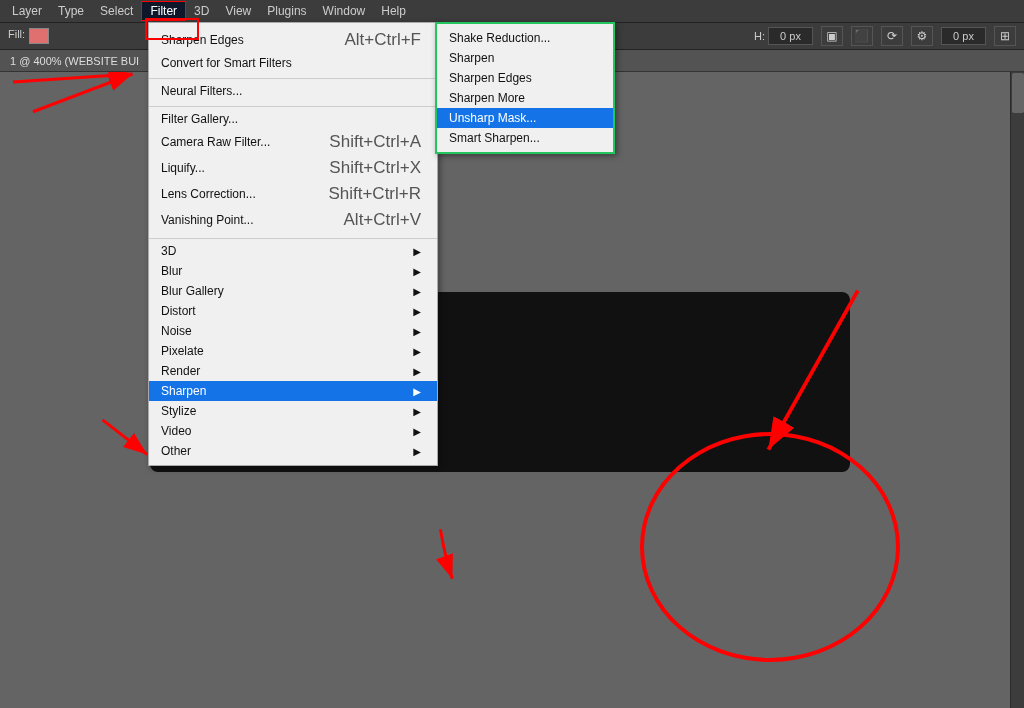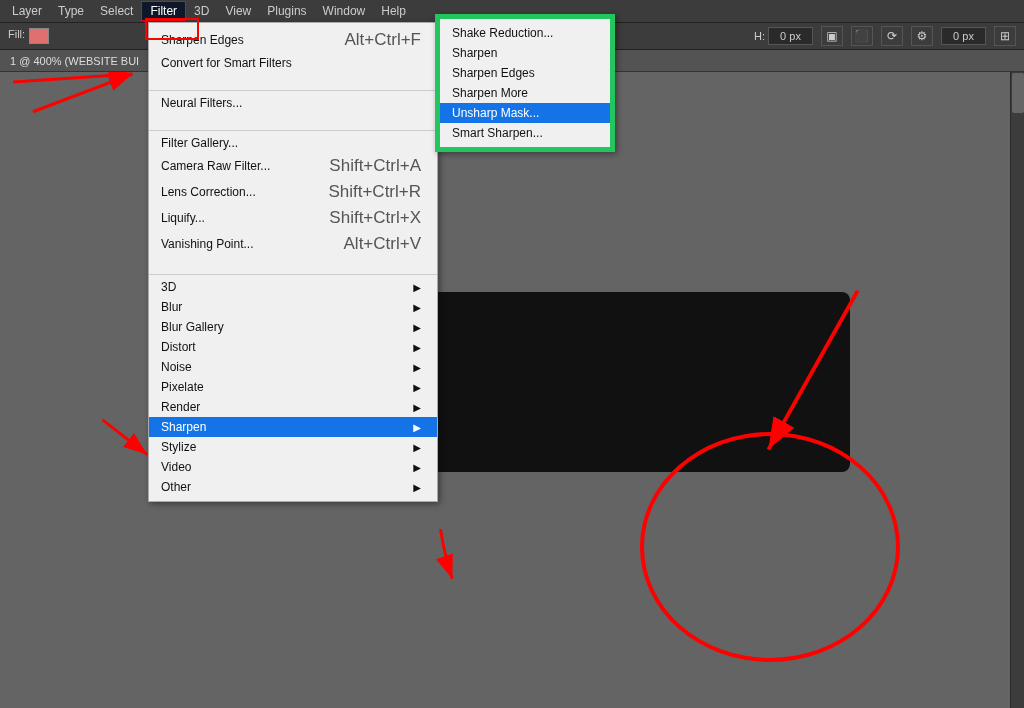--- a/index.html
+++ b/index.html
@@ -187,32 +187,32 @@
       align-items: center;
       justify-content: space-between;
       padding: 3px 16px 3px 12px;
       color: #111;
       font-size: 12px;
       cursor: pointer;
       white-space: nowrap;
       position: relative;
     }
     .dropdown-item.highlighted { background: #1473e6; color: #fff; }
-    .dropdown-item.separator-after { border-bottom: 1px solid #ccc; margin-bottom: 2px; padding-bottom: 20px; }
+    .dropdown-item.separator-after { border-bottom: 1px solid #ccc; margin-bottom: 2px; padding-bottom: 8px; }
 
     .shortcut { color: #555; font-size: 17px; }
     .arrow-right { font-size: 10px; }
 
     
     .dropdown-sharpen {
       position: absolute;
-      top: 14px;
+      top: 22px;
       left: 435px;
       background: #f0f0f0;
-      border: 5px solid #22c55e;
+      border: 2px solid #22c55e;
       box-shadow: 2px 2px 6px rgba(0,0,0,0.4);
       z-index: 201;
       width: 180px;
       padding: 4px 0;
     }
     .dropdown-sharpen .dropdown-item.active-item {
       background: #1473e6;
       color: #fff;
     }
 
@@ -315,27 +315,27 @@
     <span>Filter Gallery...</span>
   </div>
 
 
   <div class="dropdown-item">
     <span>Camera Raw Filter...</span>
     <span class="shortcut">Shift+Ctrl+A</span>
   </div>
 
   <div class="dropdown-item">
+    <span>Liquify...</span>
+    <span class="shortcut">Shift+Ctrl+X</span>
+  </div>
+
+  <div class="dropdown-item">
     <span>Lens Correction...</span>
     <span class="shortcut">Shift+Ctrl+R</span>
-  </div>
-
-  <div class="dropdown-item">
-    <span>Liquify...</span>
-    <span class="shortcut">Shift+Ctrl+X</span>
   </div>
 
   <div class="dropdown-item separator-after">
     <span>Vanishing Point...</span>
     <span class="shortcut">Alt+Ctrl+V</span>
   </div>
 
   <div class="dropdown-item">
     <span>3D</span>
     <span class="arrow-right">▶</span>

